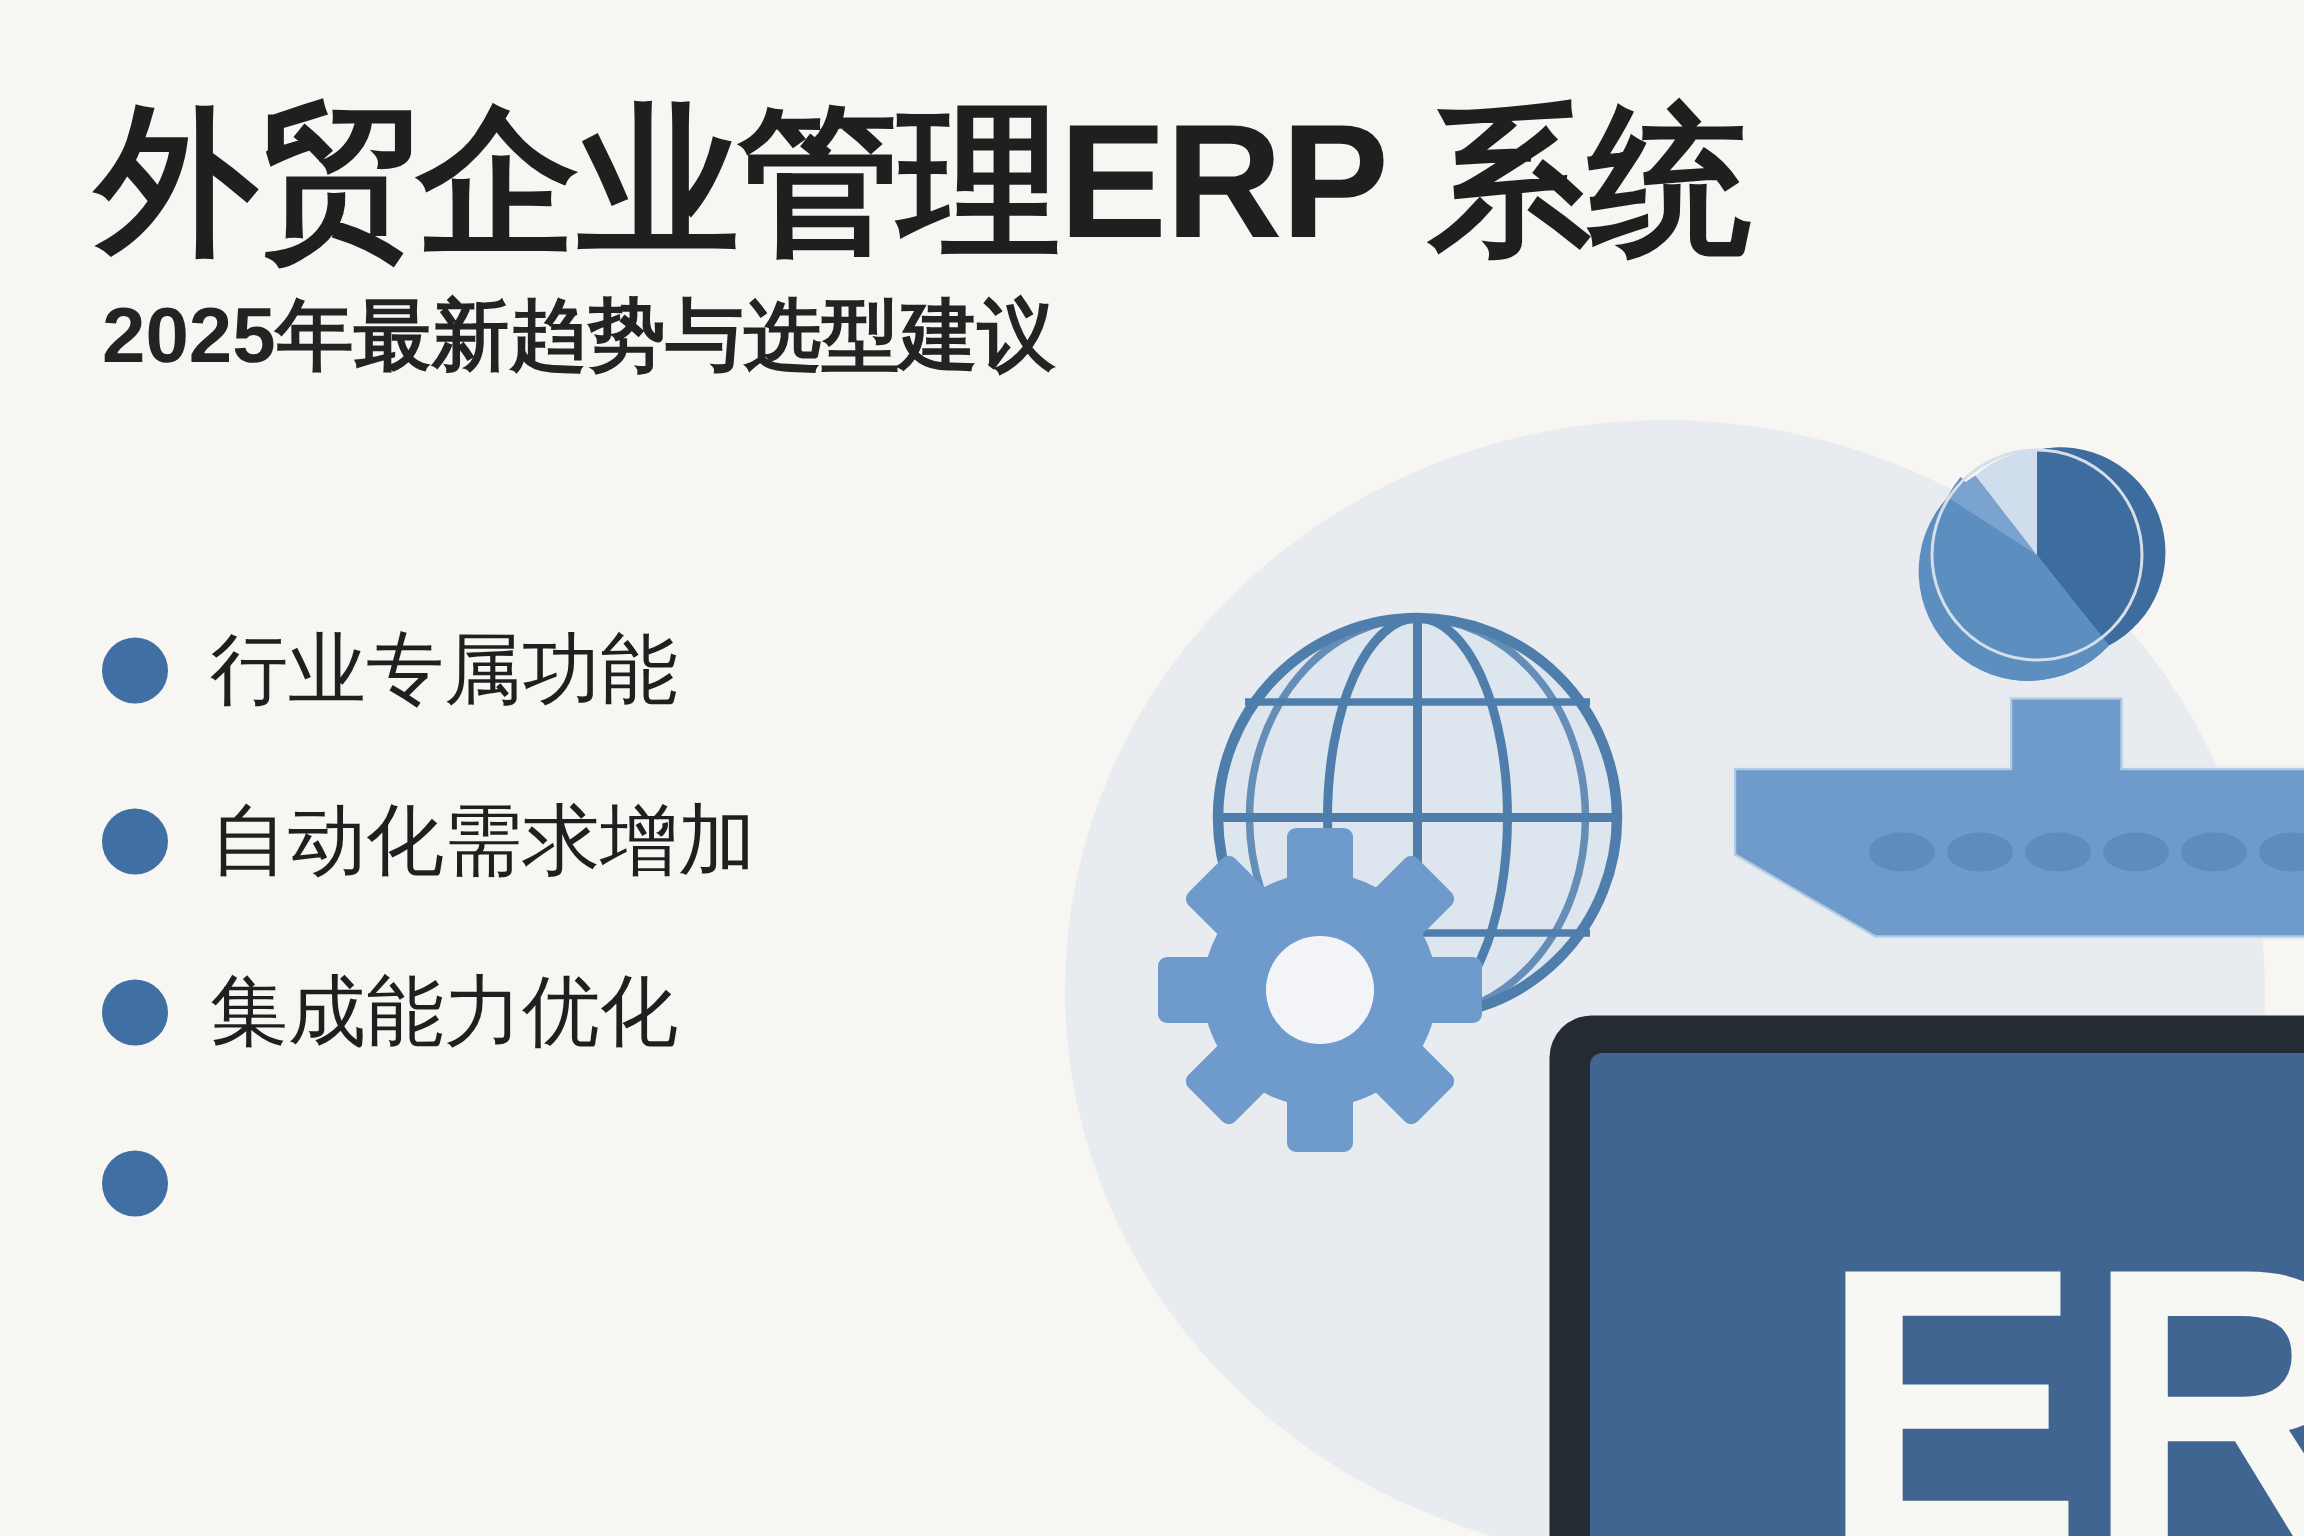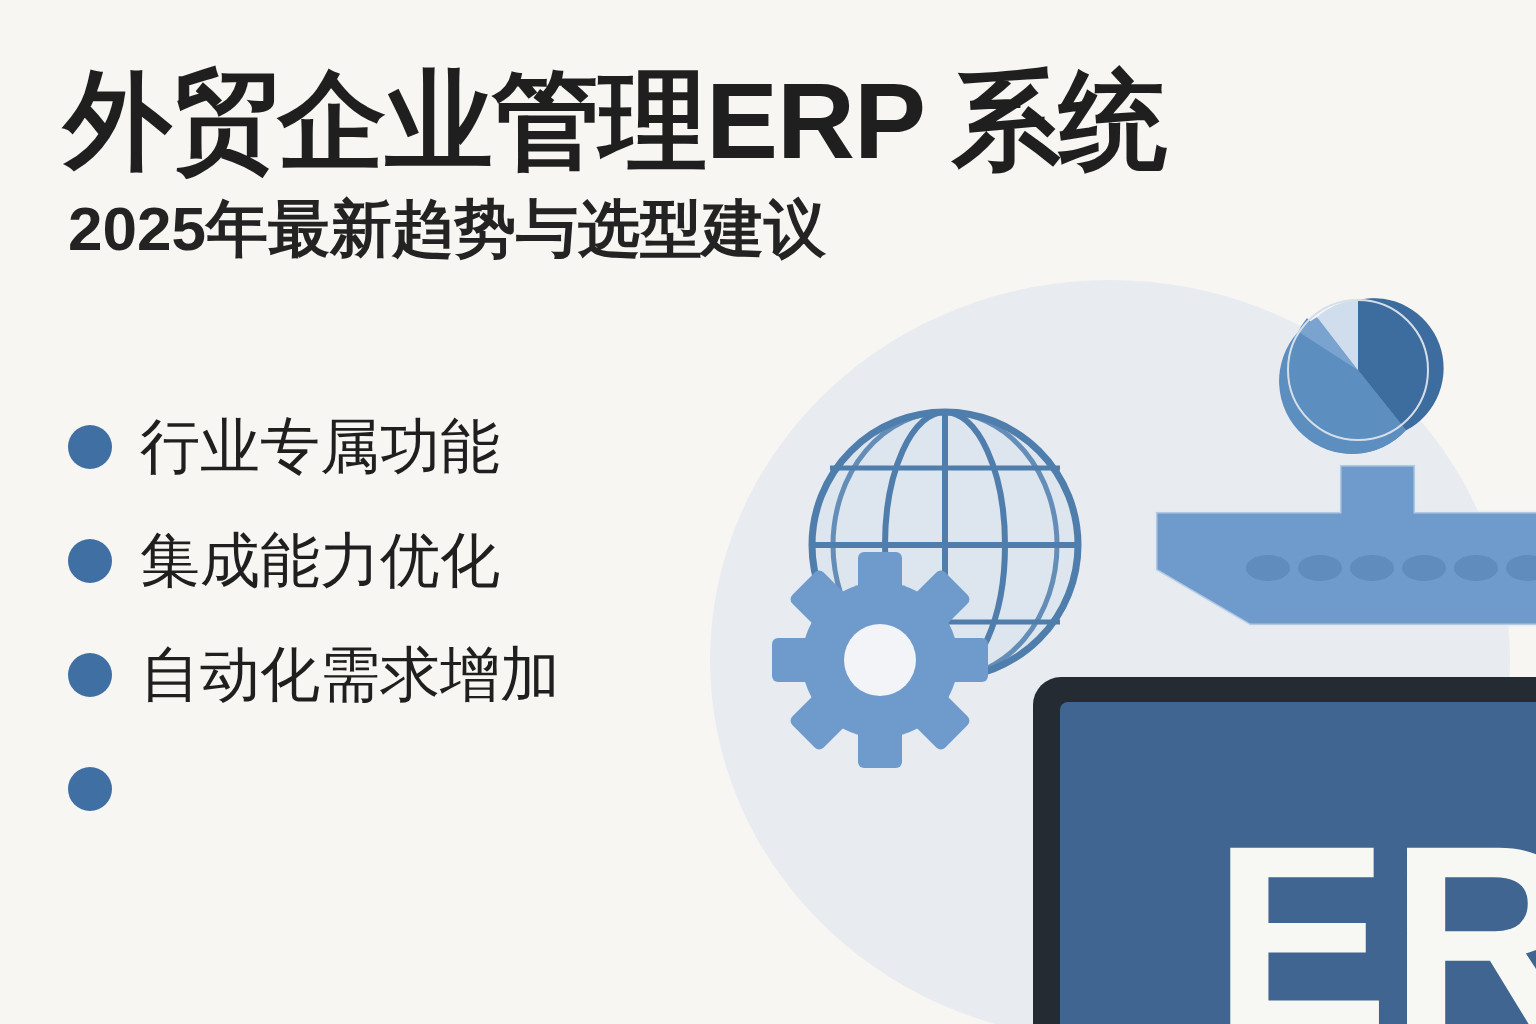--- a/index.html
+++ b/index.html
@@ -12,31 +12,31 @@
   #stage{position:absolute;inset:0;padding-left:28px;}
 
   
   .title{
     position:absolute;left:64px;top:64px;width:1330px;
     font-size:108px;line-height:1.06;font-weight:700;
     color:#1f1f1f;letter-spacing:-1px;white-space:nowrap;
   }
   .subtitle{
     position:absolute;left:68px;top:196px;width:1200px;
-    font-size:62px;line-height:1.08;font-weight:700;
+    font-size:52px;line-height:1.08;font-weight:700;
     color:#232323;letter-spacing:0px;white-space:nowrap;
   }
   .bullets{position:absolute;left:68px;top:390px;width:600px;}
   .bullet{display:flex;align-items:center;height:114px;}
   .dot{
     width:44px;height:44px;border-radius:50%;
     background:#3f6fa3;flex:0 0 44px;margin-right:28px;
   }
   .blabel{
-    font-size:60px;font-weight:500;color:#1f1f1f;
+    font-size:52px;font-weight:500;color:#1f1f1f;
     line-height:1;white-space:nowrap;
   }
 
   
   #art{position:absolute;left:640px;top:240px;width:896px;height:784px;}
   #art svg{display:block;width:100%;height:100%;}
 </style>
 </head>
 <body>
 
@@ -45,25 +45,25 @@
   <div class="title">外贸企业管理ERP 系统</div>
   <div class="subtitle">2025年最新趋势与选型建议</div>
 
   <div class="bullets">
     <div class="bullet">
       <span class="dot"></span>
       <span class="blabel">行业专属功能</span>
     </div>
     <div class="bullet">
       <span class="dot"></span>
+      <span class="blabel">自动化需求增加</span>
+    </div>
+    <div class="bullet">
+      <span class="dot"></span>
       <span class="blabel">集成能力优化</span>
-    </div>
-    <div class="bullet">
-      <span class="dot"></span>
-      <span class="blabel">自动化需求增加</span>
     </div>
     <div class="bullet">
       <span class="dot"></span>
     </div>
   </div>
 
   <div id="art">
     <svg viewBox="0 0 896 784" xmlns="http://www.w3.org/2000/svg">
       <defs>
         <clipPath id="clipPie">

